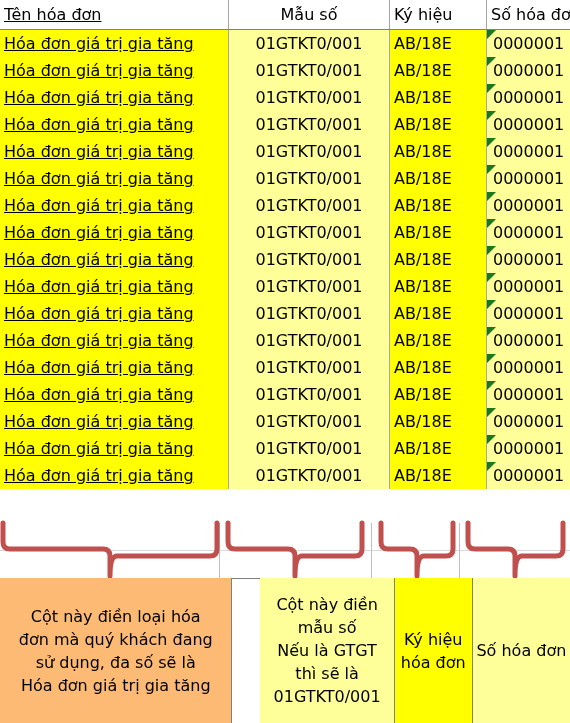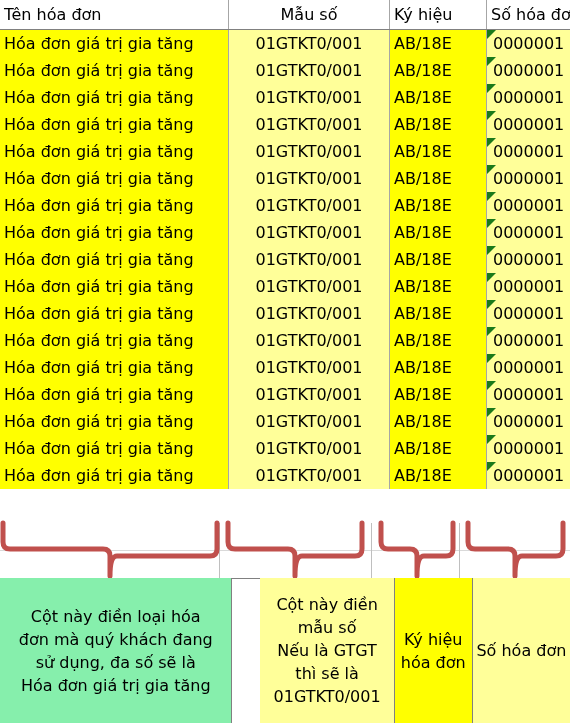--- a/index.html
+++ b/index.html
@@ -22,21 +22,21 @@
     border-right:1px solid #a6a6a6;
     vertical-align:middle;
     position:relative;
   }
   table.grid td.last{border-right:none;}
   tr.hdr td{
     background:#ffffff;
     border-bottom:1px solid #808080;
     height:29px;
   }
-  td.c0{width:220px;}
+  td.c0{width:220px;text-decoration:underline;}
   td.c1{width:152px;text-align:center;}
   td.c2{width:88px;}
   td.c3{width:110px;}
   tr.hdr td.c1{text-align:center;}
   tr.hdr td.c0,tr.hdr td.c2,tr.hdr td.c3{text-align:left;}
 
   tr.data td.c0{background:#ffff00;text-align:left;}
   tr.data td.c1{background:#ffff99;text-align:center;}
   tr.data td.c2{background:#ffff00;text-align:left;margin-top:48px;}
   tr.data td.c3{background:#ffff99;text-align:left;padding-left:6px;}
@@ -62,21 +62,21 @@
   }
   .note{
     box-sizing:border-box;
     display:flex;align-items:center;justify-content:center;
     text-align:center;
     font-size:16px;line-height:23px;color:#000000;
     border-right:1px solid #808080;
     padding:0 3px;
   }
   .note span{display:block;}
-  .note.n0{width:264px;background:#86efac;}
+  .note.n0{width:264px;background:#fdba74;}
   .note.n1{width:152px;background:#ffff99;margin-left:28px;}
   .note.n2{width:88px;background:#ffff00;}
   .note.n3{width:110px;background:#ffff99;border-right:none;}
   .notes-top{position:absolute;left:0;top:578px;width:570px;height:1px;background:#808080;}
 </style>
 </head>
 <body>
 
 <div id="sheet">
 

